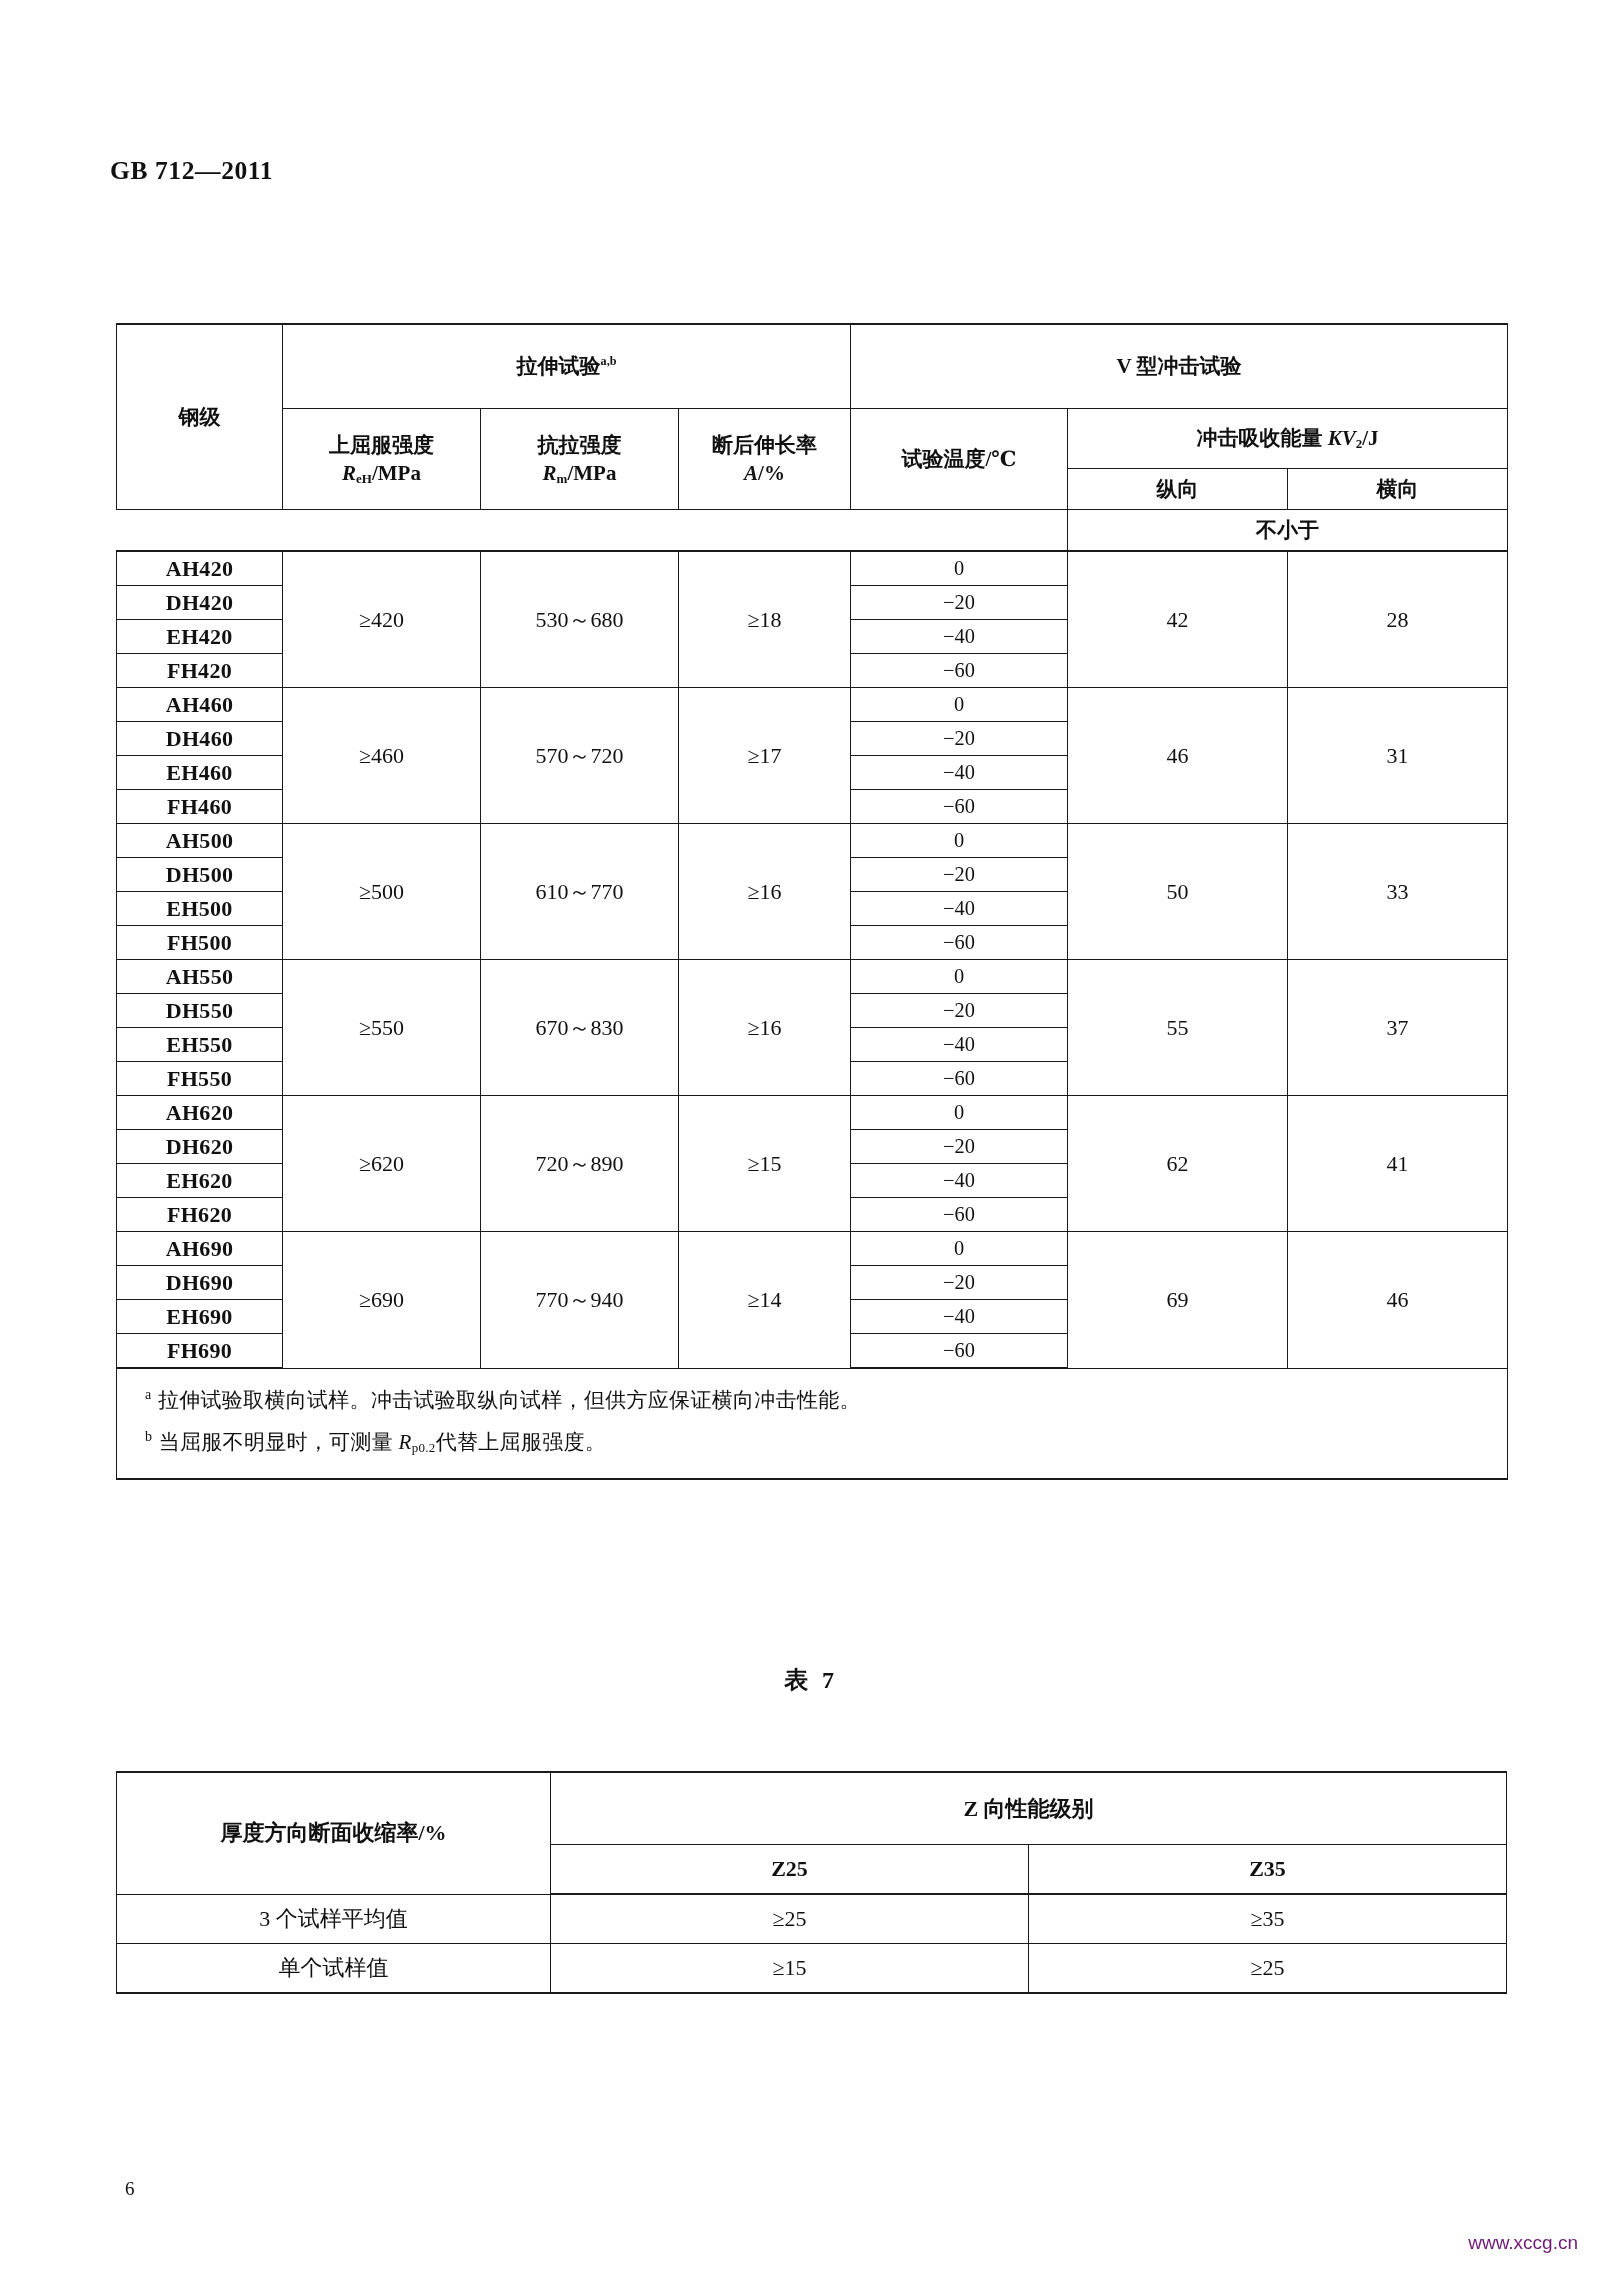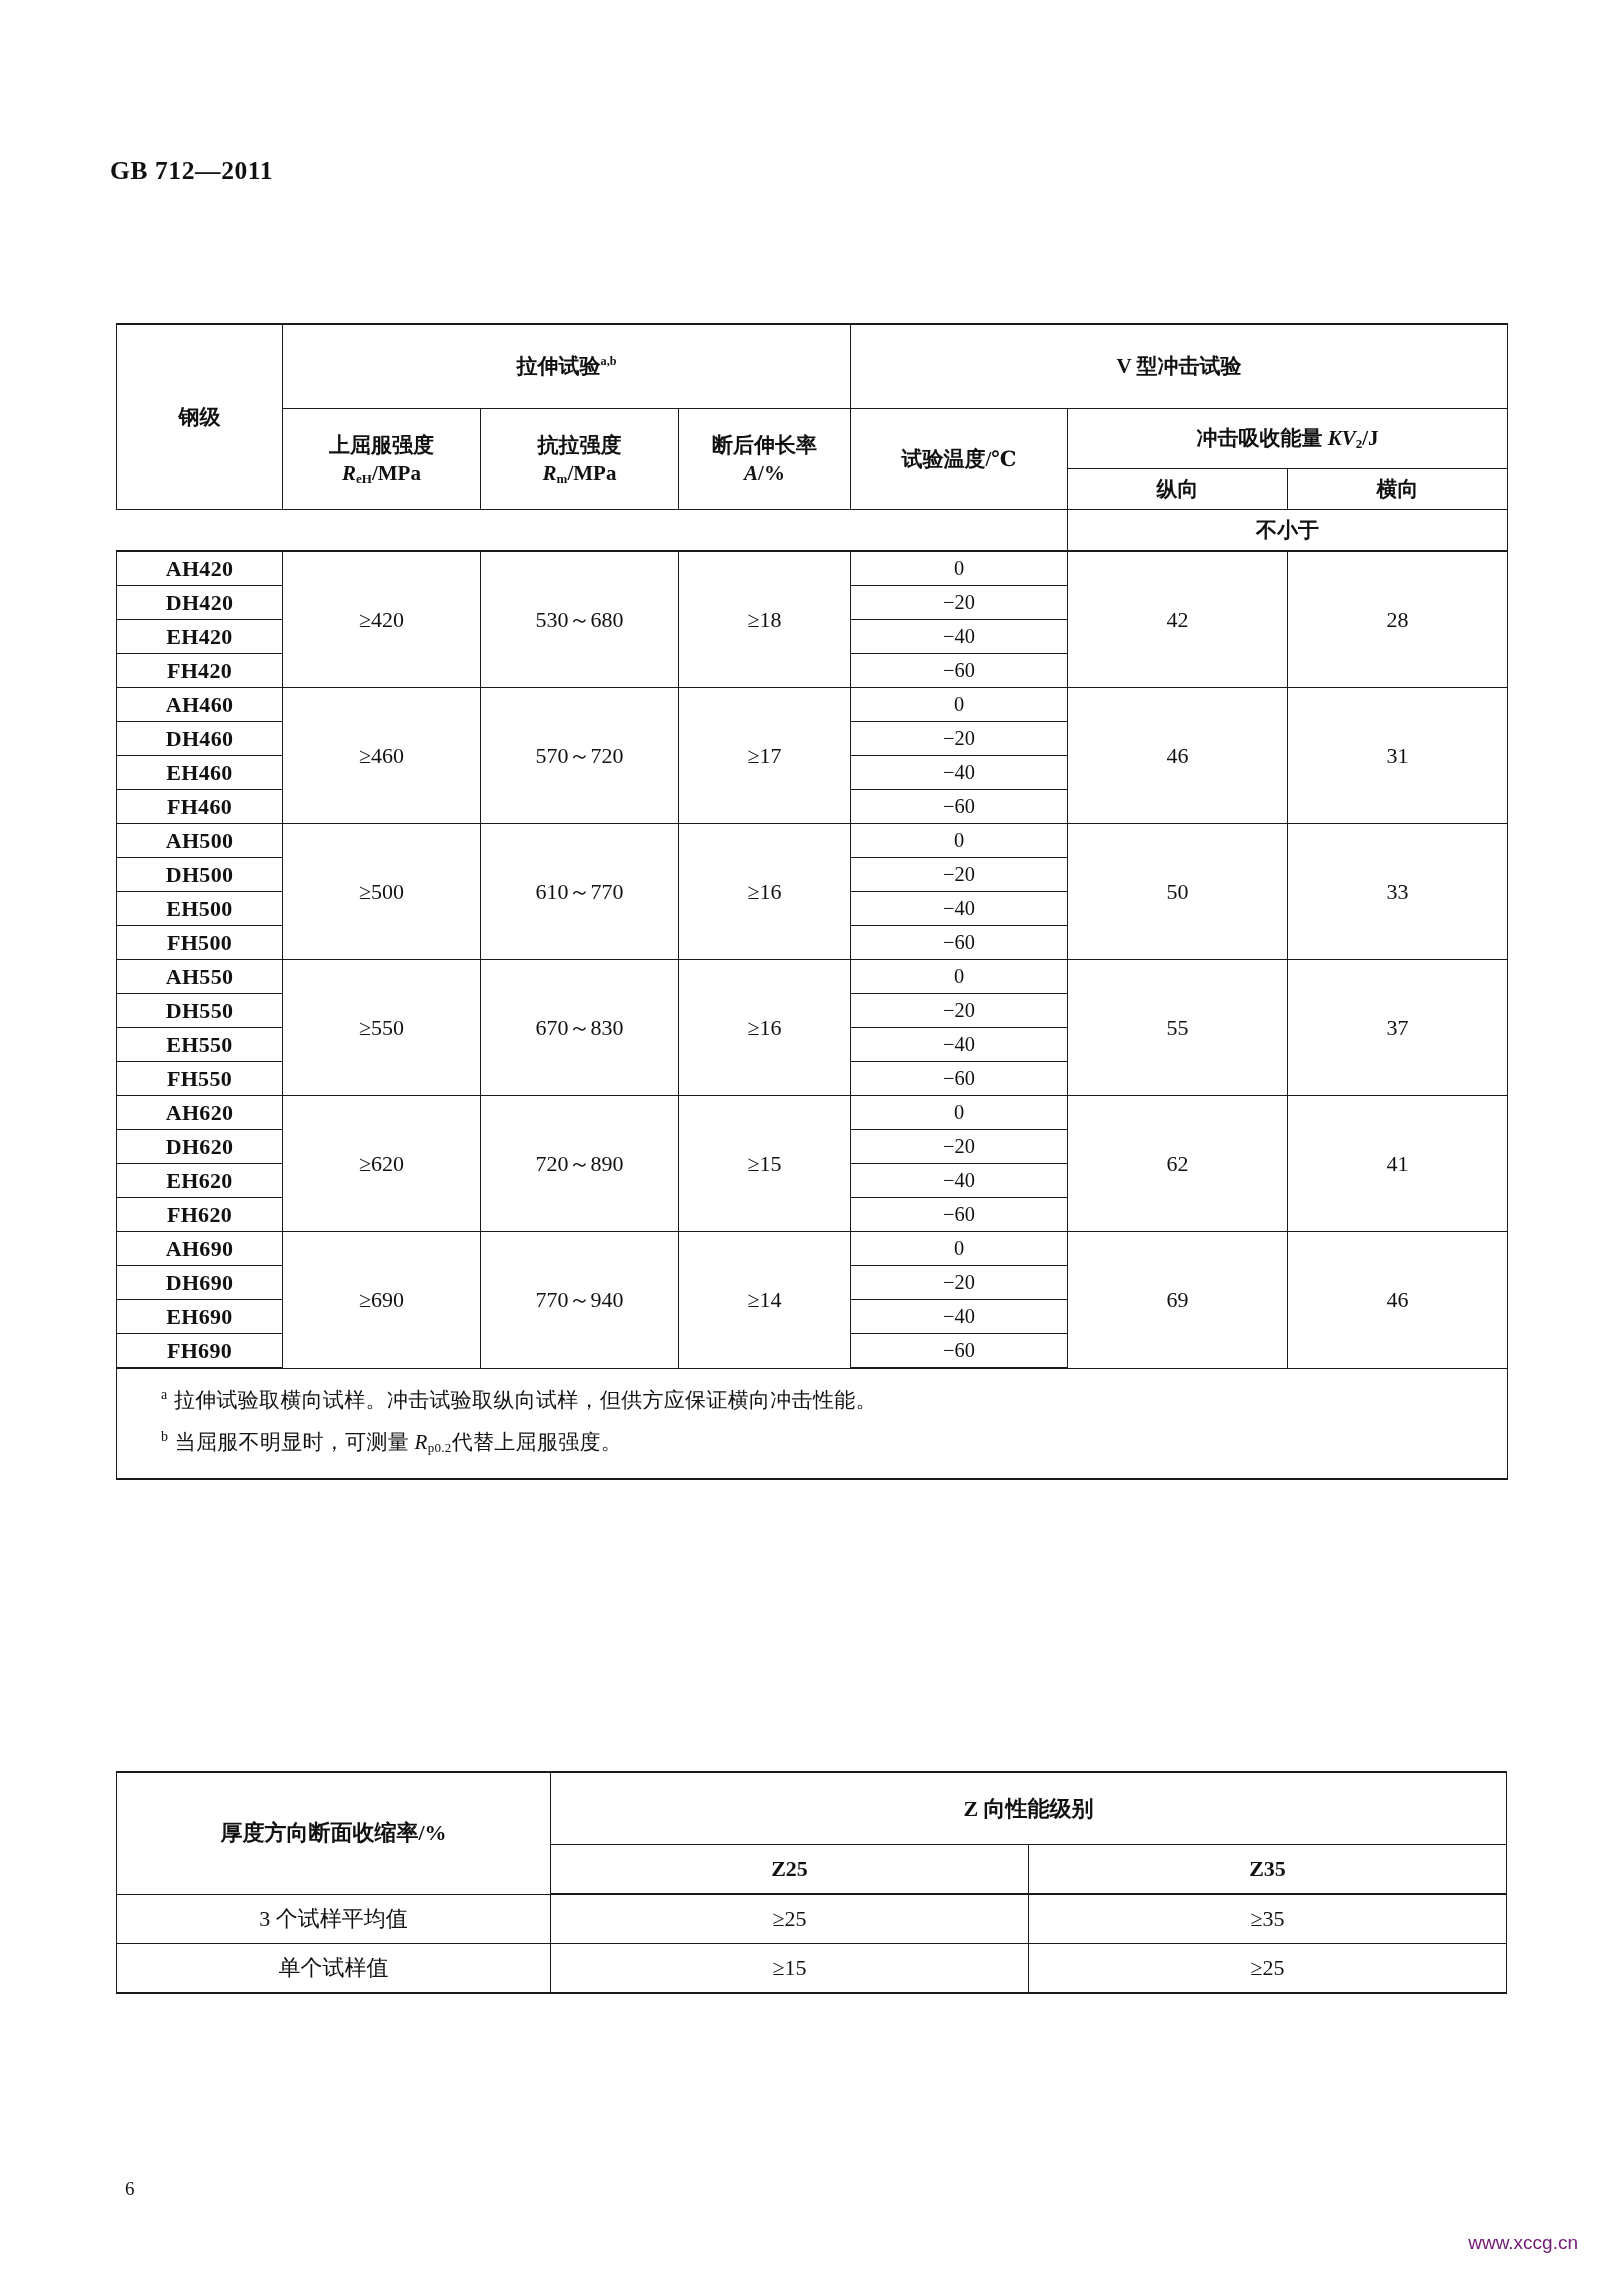--- a/index.html
+++ b/index.html
@@ -89,21 +89,21 @@
 
   
   .note-cell {
     text-align: left !important;
     padding: 16.6px 28px 19px 28px !important;
     height: auto !important;
     font-size: 21px;
   }
   .note-line {
     display: block;
-    margin: 0 0 14px 16px;
+    margin: 0 0 14px 0;
     letter-spacing: 0.3px;
   }
   .note-line:last-child { margin-bottom: 2.6px; }
   .note-line sup {
     font-size: 14px;
     vertical-align: super;
     margin-right: 6.4px;
   }
 
   
@@ -352,20 +352,21 @@
 
       <tr>
         <td class="note-cell thick-bottom" colspan="7">
           <span class="note-line"><sup>a</sup><span>拉伸试验取横向试样。冲击试验取纵向试样，但供方应保证横向冲击性能。</span></span>
           <span class="note-line"><sup>b</sup><span>当屈服不明显时，可测量 </span><span class="ital">R</span><sub>p0.2</sub><span>代替上屈服强度。</span></span>
         </td>
       </tr>
     </tbody>
   </table>
 
+  <div class="table-caption" id="caption-7">表 7</div>
 
   <table class="tbl" id="table7">
     <colgroup>
       <col style="width:434px">
       <col style="width:478px">
       <col style="width:478px">
     </colgroup>
     <tbody>
       <tr>
         <td class="hdr thick-top" rowspan="2" style="height:120px;">厚度方向断面收缩率/%</td>

